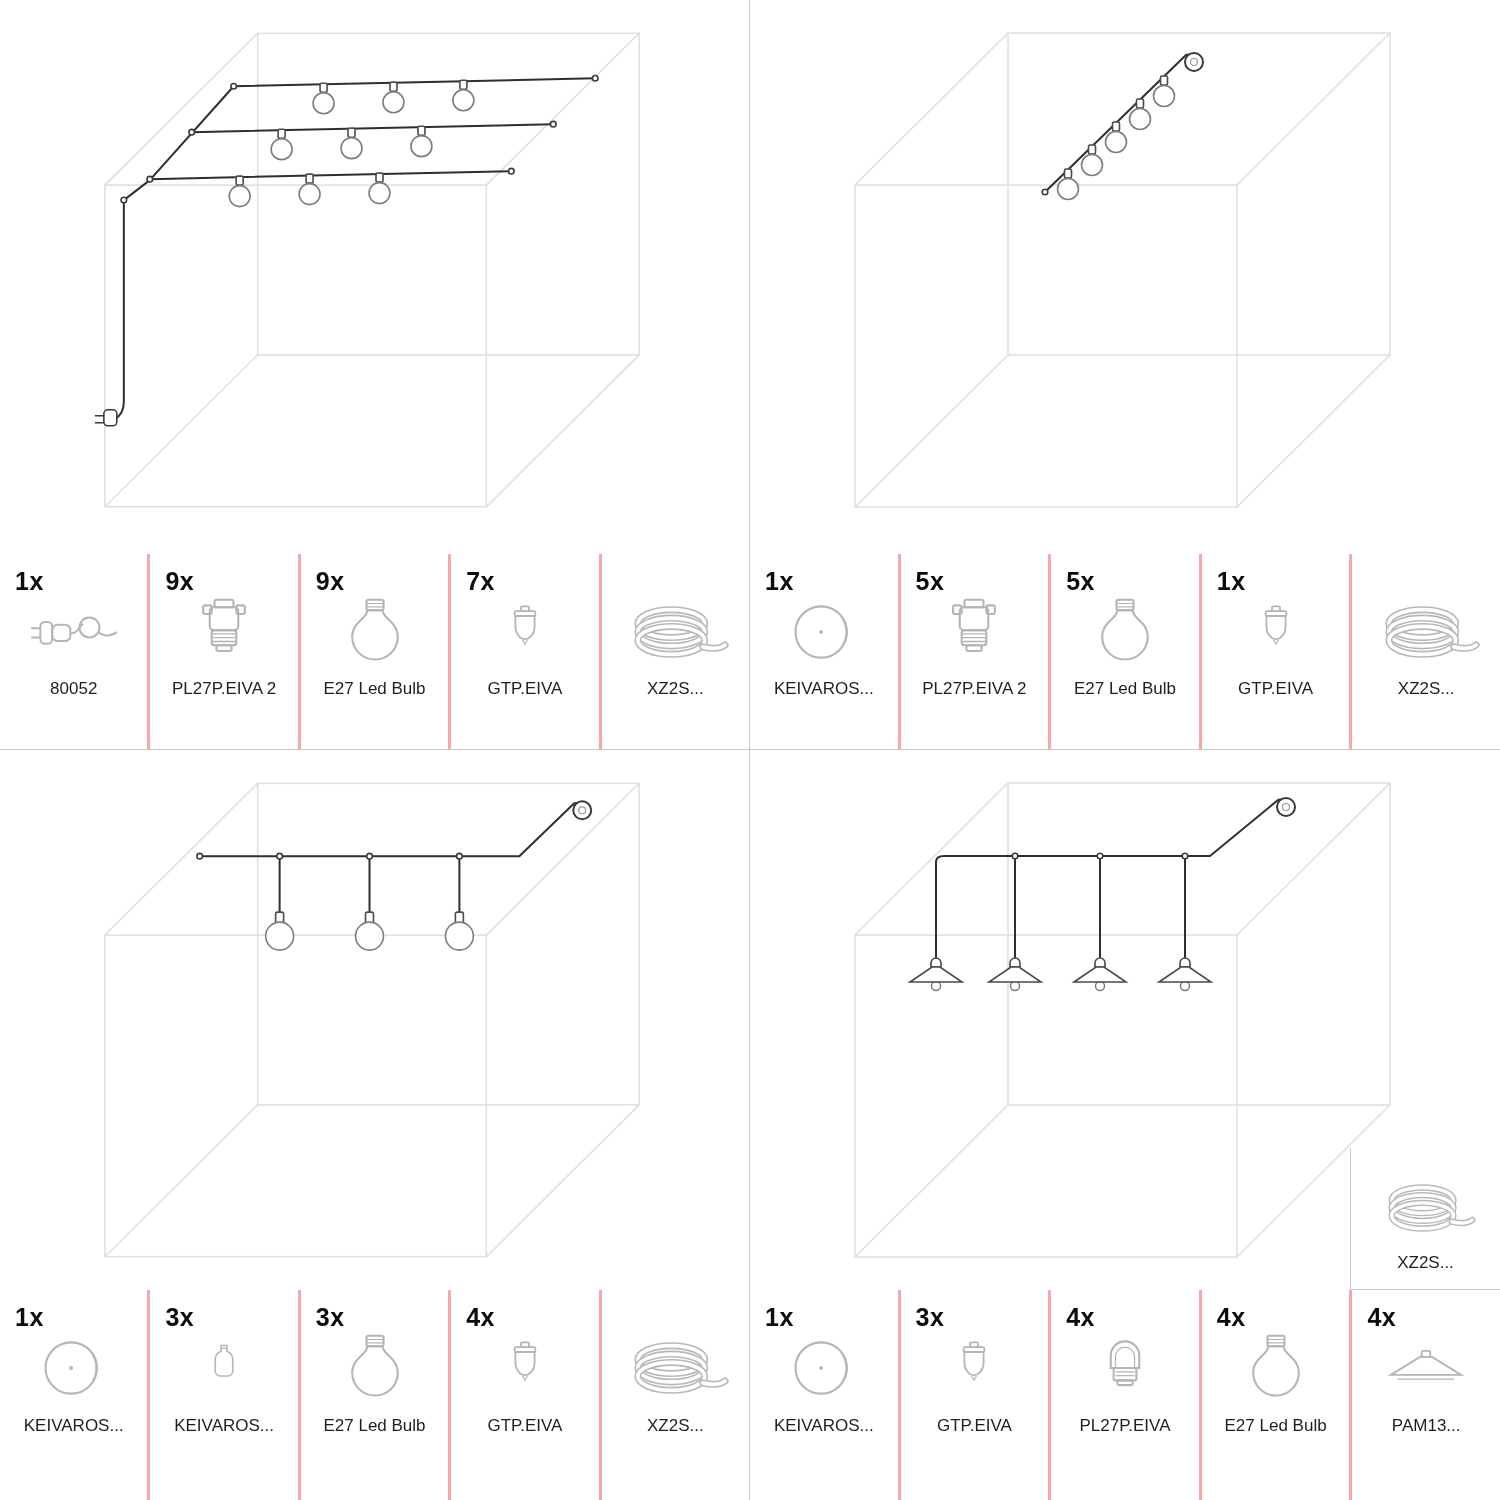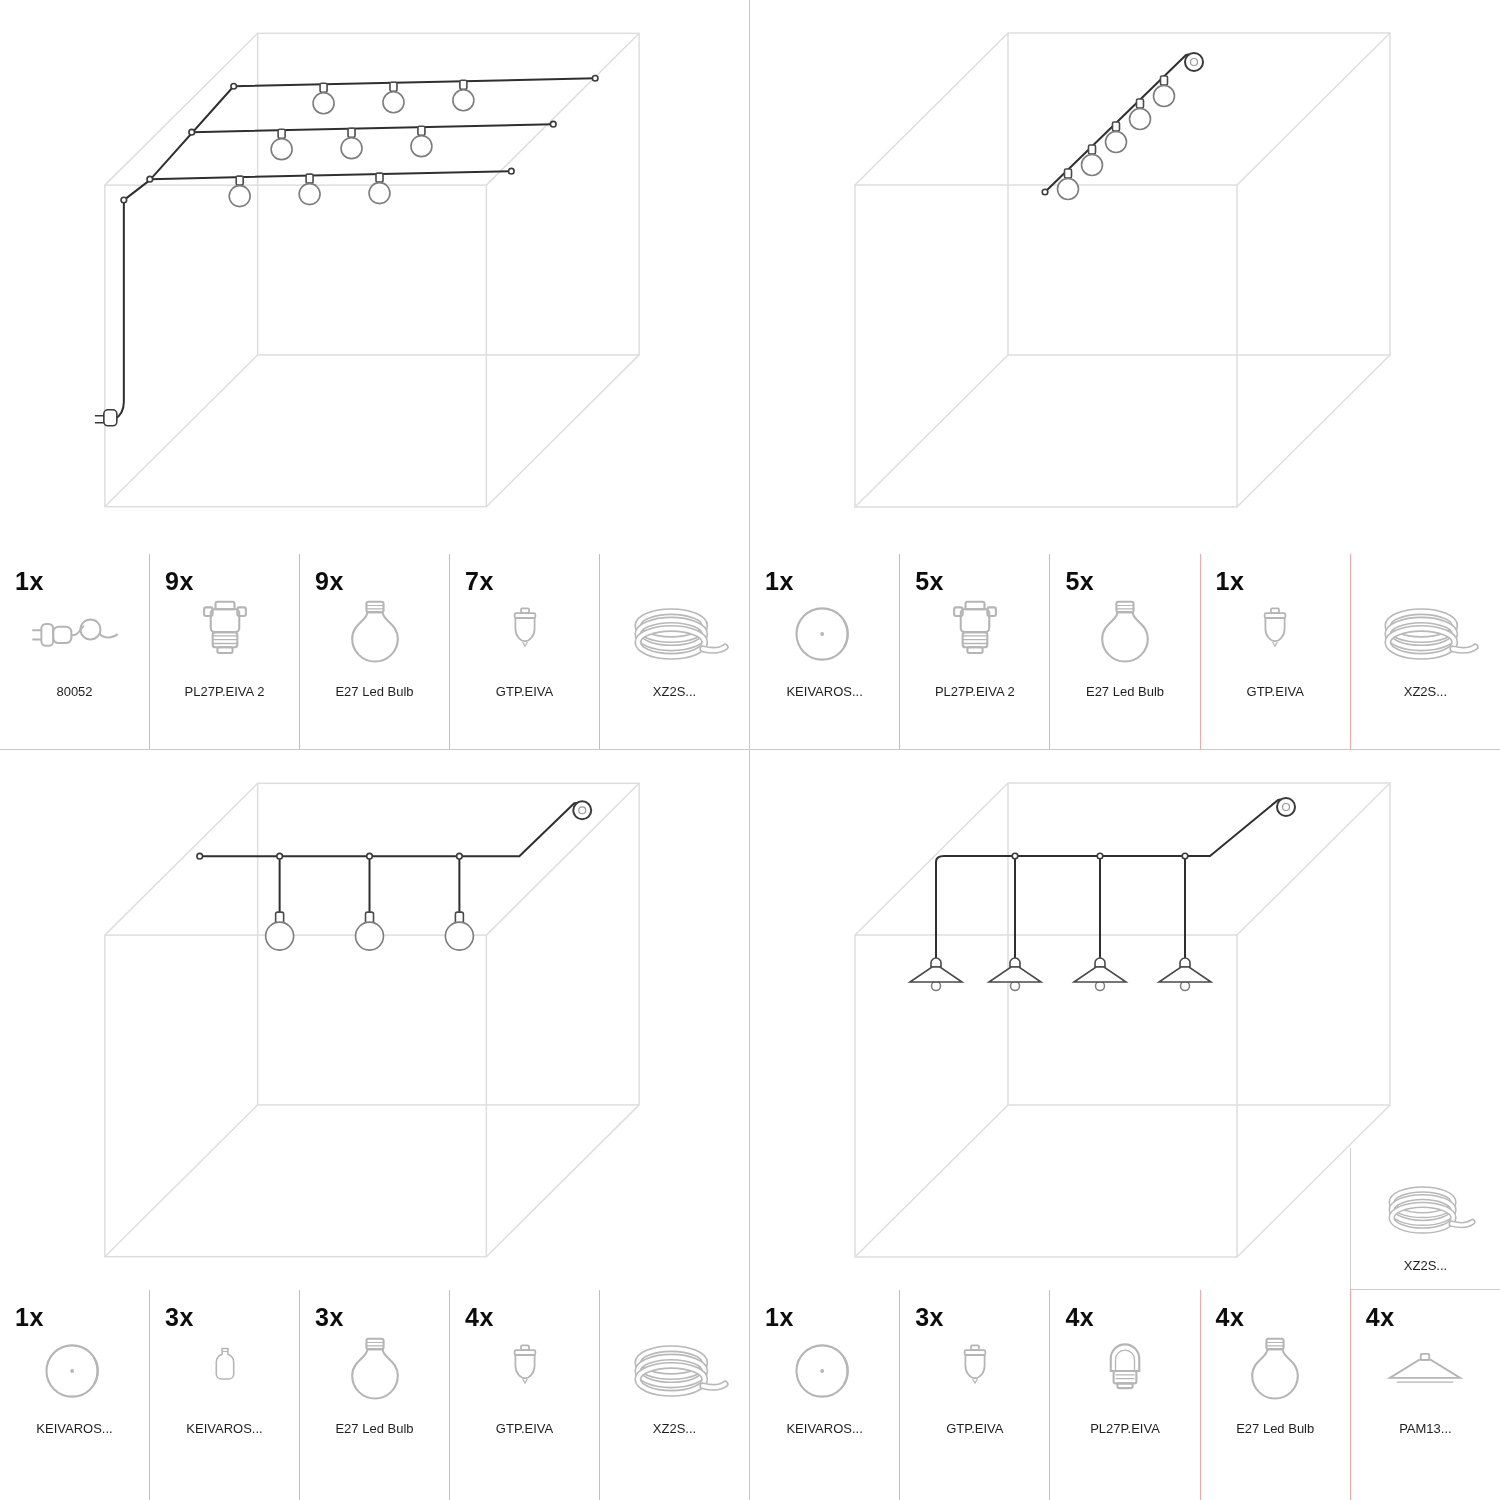--- a/index.html
+++ b/index.html
@@ -8,25 +8,25 @@
   .page { width:1500px; height:1500px; position:relative; overflow:hidden; background:#fff; }
   .grid { display:grid; grid-template-columns:750px 750px; grid-template-rows:750px 750px; width:1500px; height:1500px; }
   .quadrant { position:relative; display:flex; flex-direction:column; background:#fff; }
   .q-tl, .q-tr { border-bottom:1px solid #c9c9c9; }
   .q-tl, .q-bl { border-right:1px solid #c9c9c9; }
   .diagram { flex:1 1 auto; }
   .diagram svg { display:block; width:100%; height:100%; }
   .parts-row { display:flex; height:195px; width:100%; }
   .q-bl .parts-row, .q-br .parts-row { height:210px; }
   .cell { position:relative; flex:1 1 0; display:flex; flex-direction:column; align-items:center; min-width:0; }
-  .cell + .cell { border-left:1px solid #fca5a5; }
+  .cell + .cell { border-left:3px solid #fca5a5; }
   .qty { position:absolute; top:13px; left:15px; font-size:25px; font-weight:bold; color:#0d0d0d; letter-spacing:0.5px; }
   .icon-box { flex:1 1 auto; display:flex; align-items:center; justify-content:center; width:100%; padding-top:30px; }
   .icon-box svg { color:#b5b5b5; }
-  .label { font-size:13px; color:#1f1f1f; white-space:nowrap; margin-bottom:50px; }
+  .label { font-size:17px; color:#1f1f1f; white-space:nowrap; margin-bottom:50px; }
   .q-bl .label, .q-br .label { margin-bottom:64px; }
   .extra-cell { position:absolute; right:0; bottom:210px; width:150px; height:142px;
                 border-left:1px solid #cccccc; border-bottom:1px solid #cccccc;
                 display:flex; flex-direction:column; align-items:center; background:#fff; z-index:2; }
   .extra-cell .icon-box { padding-top:14px; }
   .extra-cell .label { margin-bottom:16px; }
 </style>
 </head>
 <body>
 

